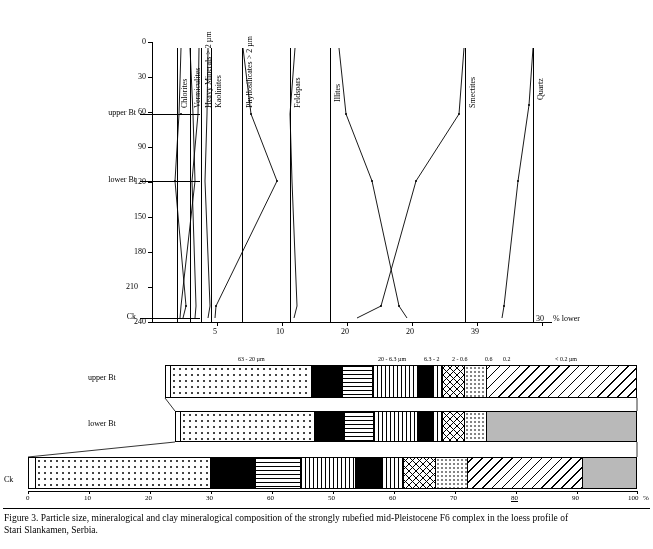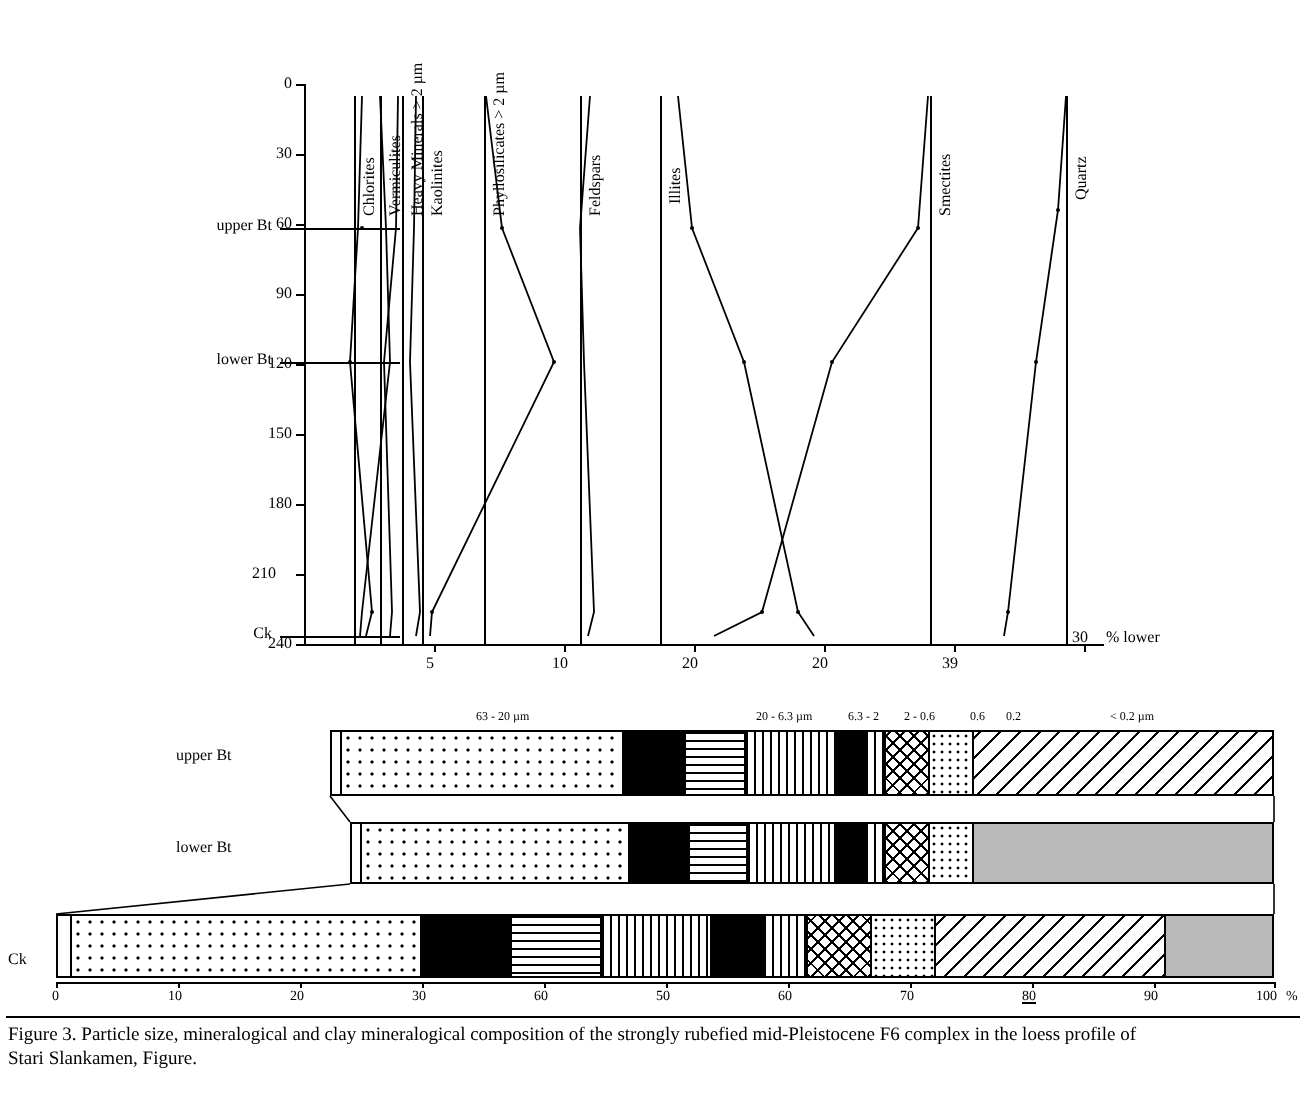--- a/index.html
+++ b/index.html
@@ -258,16 +258,16 @@
     <div class="tickmark" style="left:577px;top:146px;"></div>
     <div class="barscale" style="left:572px;top:149px;">90</div>
     <div class="tickmark" style="left:637px;top:146px;"></div>
     <div class="barscale" style="left:628px;top:149px;">100</div>
     <div class="barscale" style="left:643px;top:149px;">%</div>
   </div>
 
   <div id="rule"></div>
   <div id="caption">
     <div>Figure 3. Particle size, mineralogical and clay mineralogical composition of the strongly rubefied mid-Pleistocene F6 complex in the loess profile of</div>
-    <div>Stari Slankamen, Figure.</div>
+    <div>Stari Slankamen, Serbia.</div>
   </div>
 
 </div>
 
 </body></html>

